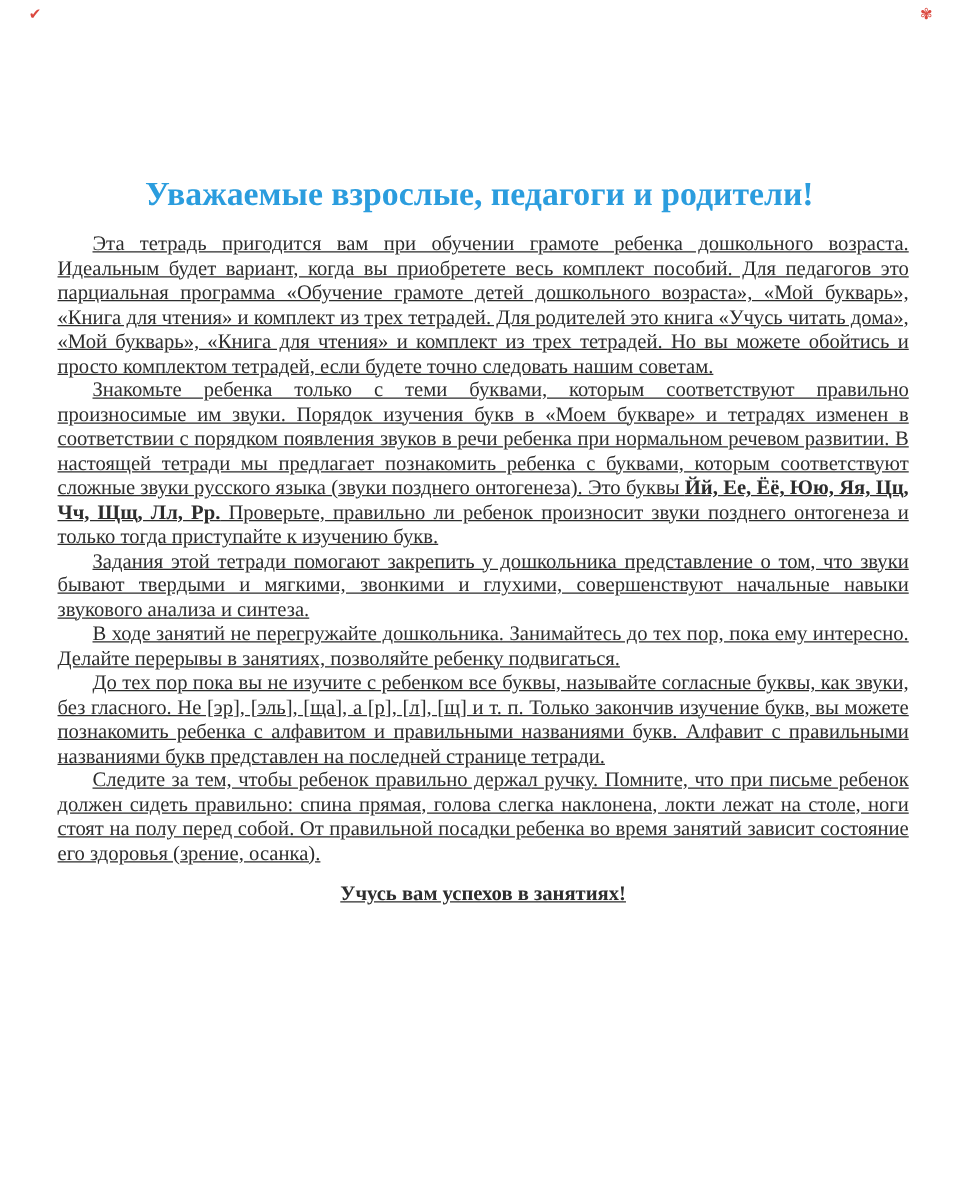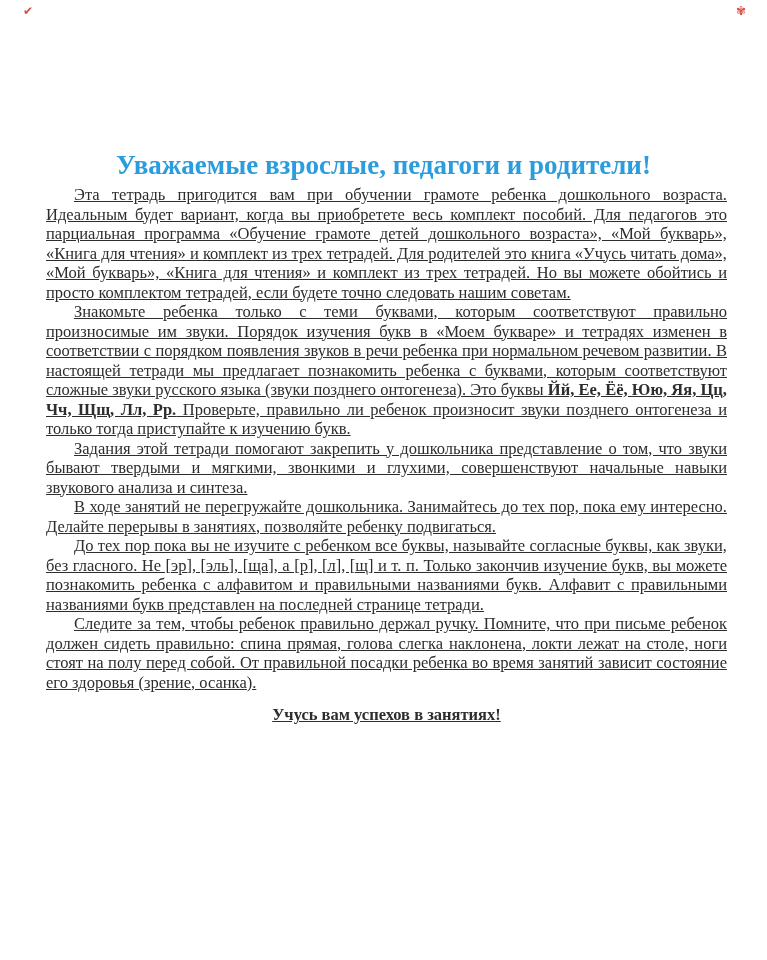--- a/index.html
+++ b/index.html
@@ -18,21 +18,21 @@
     font-size: 12px;
     line-height: 12px;
     color: #d8352b;
     opacity: 0.9;
     font-family: "DejaVu Sans", sans-serif;
   }
   .corner-mark.left  { left: 23px; }
   .corner-mark.right { right: 21px; }
   .heading {
     position: absolute;
-    top: 149px;
+    top: 139px;
     left: 0;
     right: 0;
     margin: 0;
     text-align: center;
     font-size: 27px;
     line-height: 32px;
     font-weight: bold;
     color: #2b9dde;
     font-family: "Liberation Serif", serif;
   }

